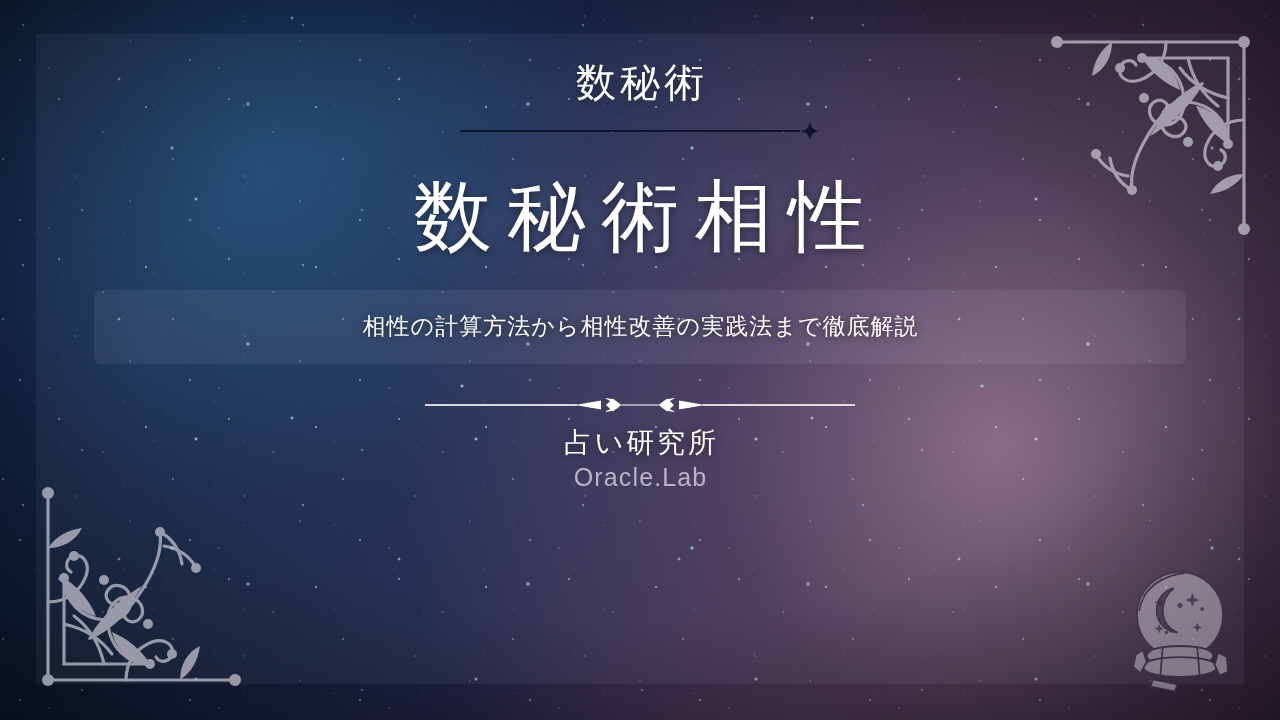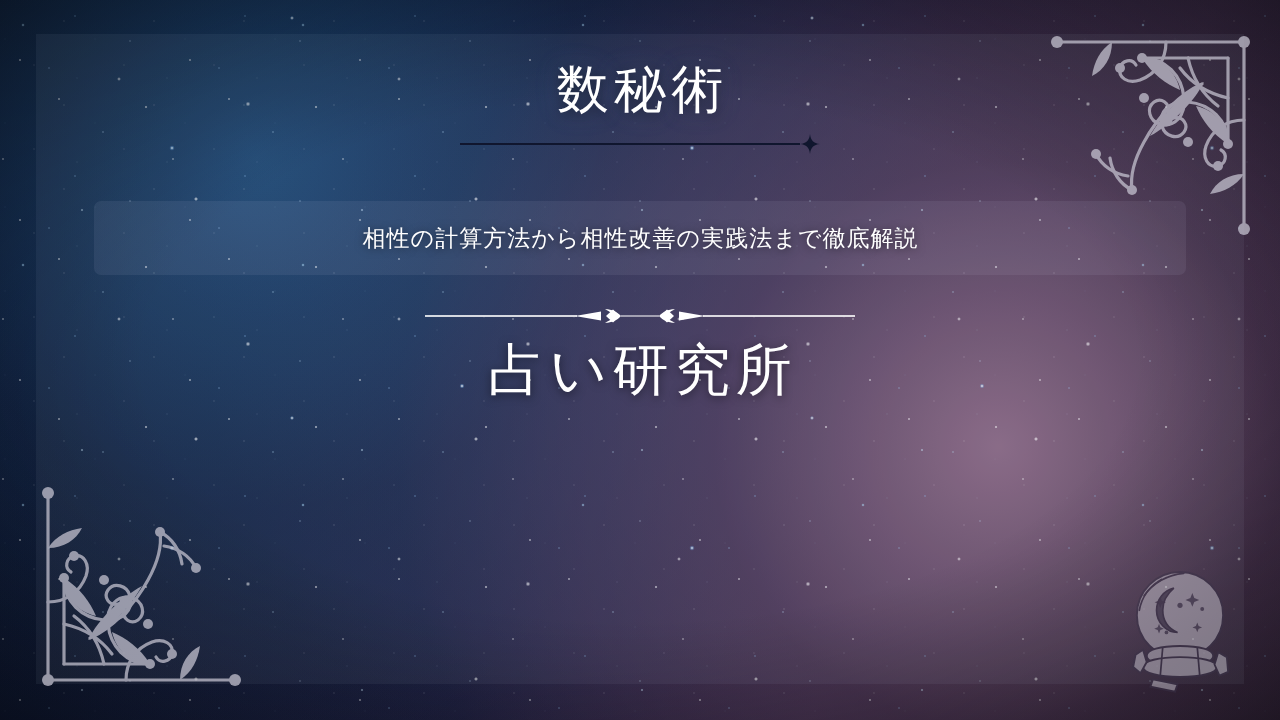--- a/index.html
+++ b/index.html
@@ -106,21 +106,21 @@
   
   .content {
     position:absolute; inset:0;
     display:flex; flex-direction:column;
     align-items:center;
     padding-top:62px;
   }
 
   .eyebrow {
     font-family:"Liberation Serif", serif;
-    font-size:52px;
+    font-size:40px;
     font-weight:400;
     color:#ffffff;
     letter-spacing:0.10em;
     text-indent:0.10em;
     line-height:1.06;
     text-shadow:0 2px 14px rgba(0,0,0,0.6), 0 0 26px rgba(140,180,255,0.25);
   }
 
   
   .eyebrow-rule {
@@ -173,21 +173,21 @@
   
   .orn-divider {
     margin-top:32px;
     width:430px; height:18px;
   }
   .orn-divider svg { width:100%; height:100%; display:block; }
 
   .author-block { margin-top:12px; text-align:center; }
   .author-ja {
     font-family:"Liberation Serif", serif;
-    font-size:56px;
+    font-size:28px;
     font-weight:400;
     color:#ffffff;
     letter-spacing:0.10em;
     text-indent:0.10em;
     line-height:1.18;
     text-shadow:0 2px 10px rgba(0,0,0,0.5);
   }
   .author-en {
     margin-top:4px;
     font-family:"Liberation Sans", sans-serif;
@@ -333,20 +333,21 @@
     <div class="eyebrow-rule">
       <div class="rule-line"></div>
       <div class="rule-star">
         <svg viewBox="0 0 20 20" xmlns="http://www.w3.org/2000/svg">
           <path d="M10 0 C10.7 6.4 13.6 9.3 20 10 C13.6 10.7 10.7 13.6 10 20 C9.3 13.6 6.4 10.7 0 10 C6.4 9.3 9.3 6.4 10 0 Z" fill="#10162e"></path>
         </svg>
       </div>
     </div>
 
     <div class="title-block">
+      <div class="title-line">数秘術相性</div>
     </div>
 
     <div class="subtitle-band">
       <div class="subtitle">相性の計算方法から相性改善の実践法まで徹底解説</div>
     </div>
 
     <div class="orn-divider">
       <svg viewBox="0 0 430 18" xmlns="http://www.w3.org/2000/svg">
         <g fill="#ffffff">
           <rect x="0" y="8.2" width="152" height="1.6"></rect>
@@ -357,16 +358,17 @@
           <path d="M196 9 C192 4.4 186 2 180 2.2 C185 4.6 188 6.6 189.5 9 C188 11.4 185 13.4 180 15.8 C186 16 192 13.6 196 9 Z"></path>
           <path d="M280 9 L254 4.6 L254 13.4 Z"></path>
           <path d="M242 2.6 L249 9 L242 15.4 L235 9 Z"></path>
           <path d="M234 9 C238 4.4 244 2 250 2.2 C245 4.6 242 6.6 240.5 9 C242 11.4 245 13.4 250 15.8 C244 16 238 13.6 234 9 Z"></path>
         </g>
       </svg>
     </div>
 
     <div class="author-block">
       <div class="author-ja">占い研究所</div>
+      <div class="author-en">Oracle.Lab</div>
     </div>
 
   </div>
 </div>
 
 </body></html>

